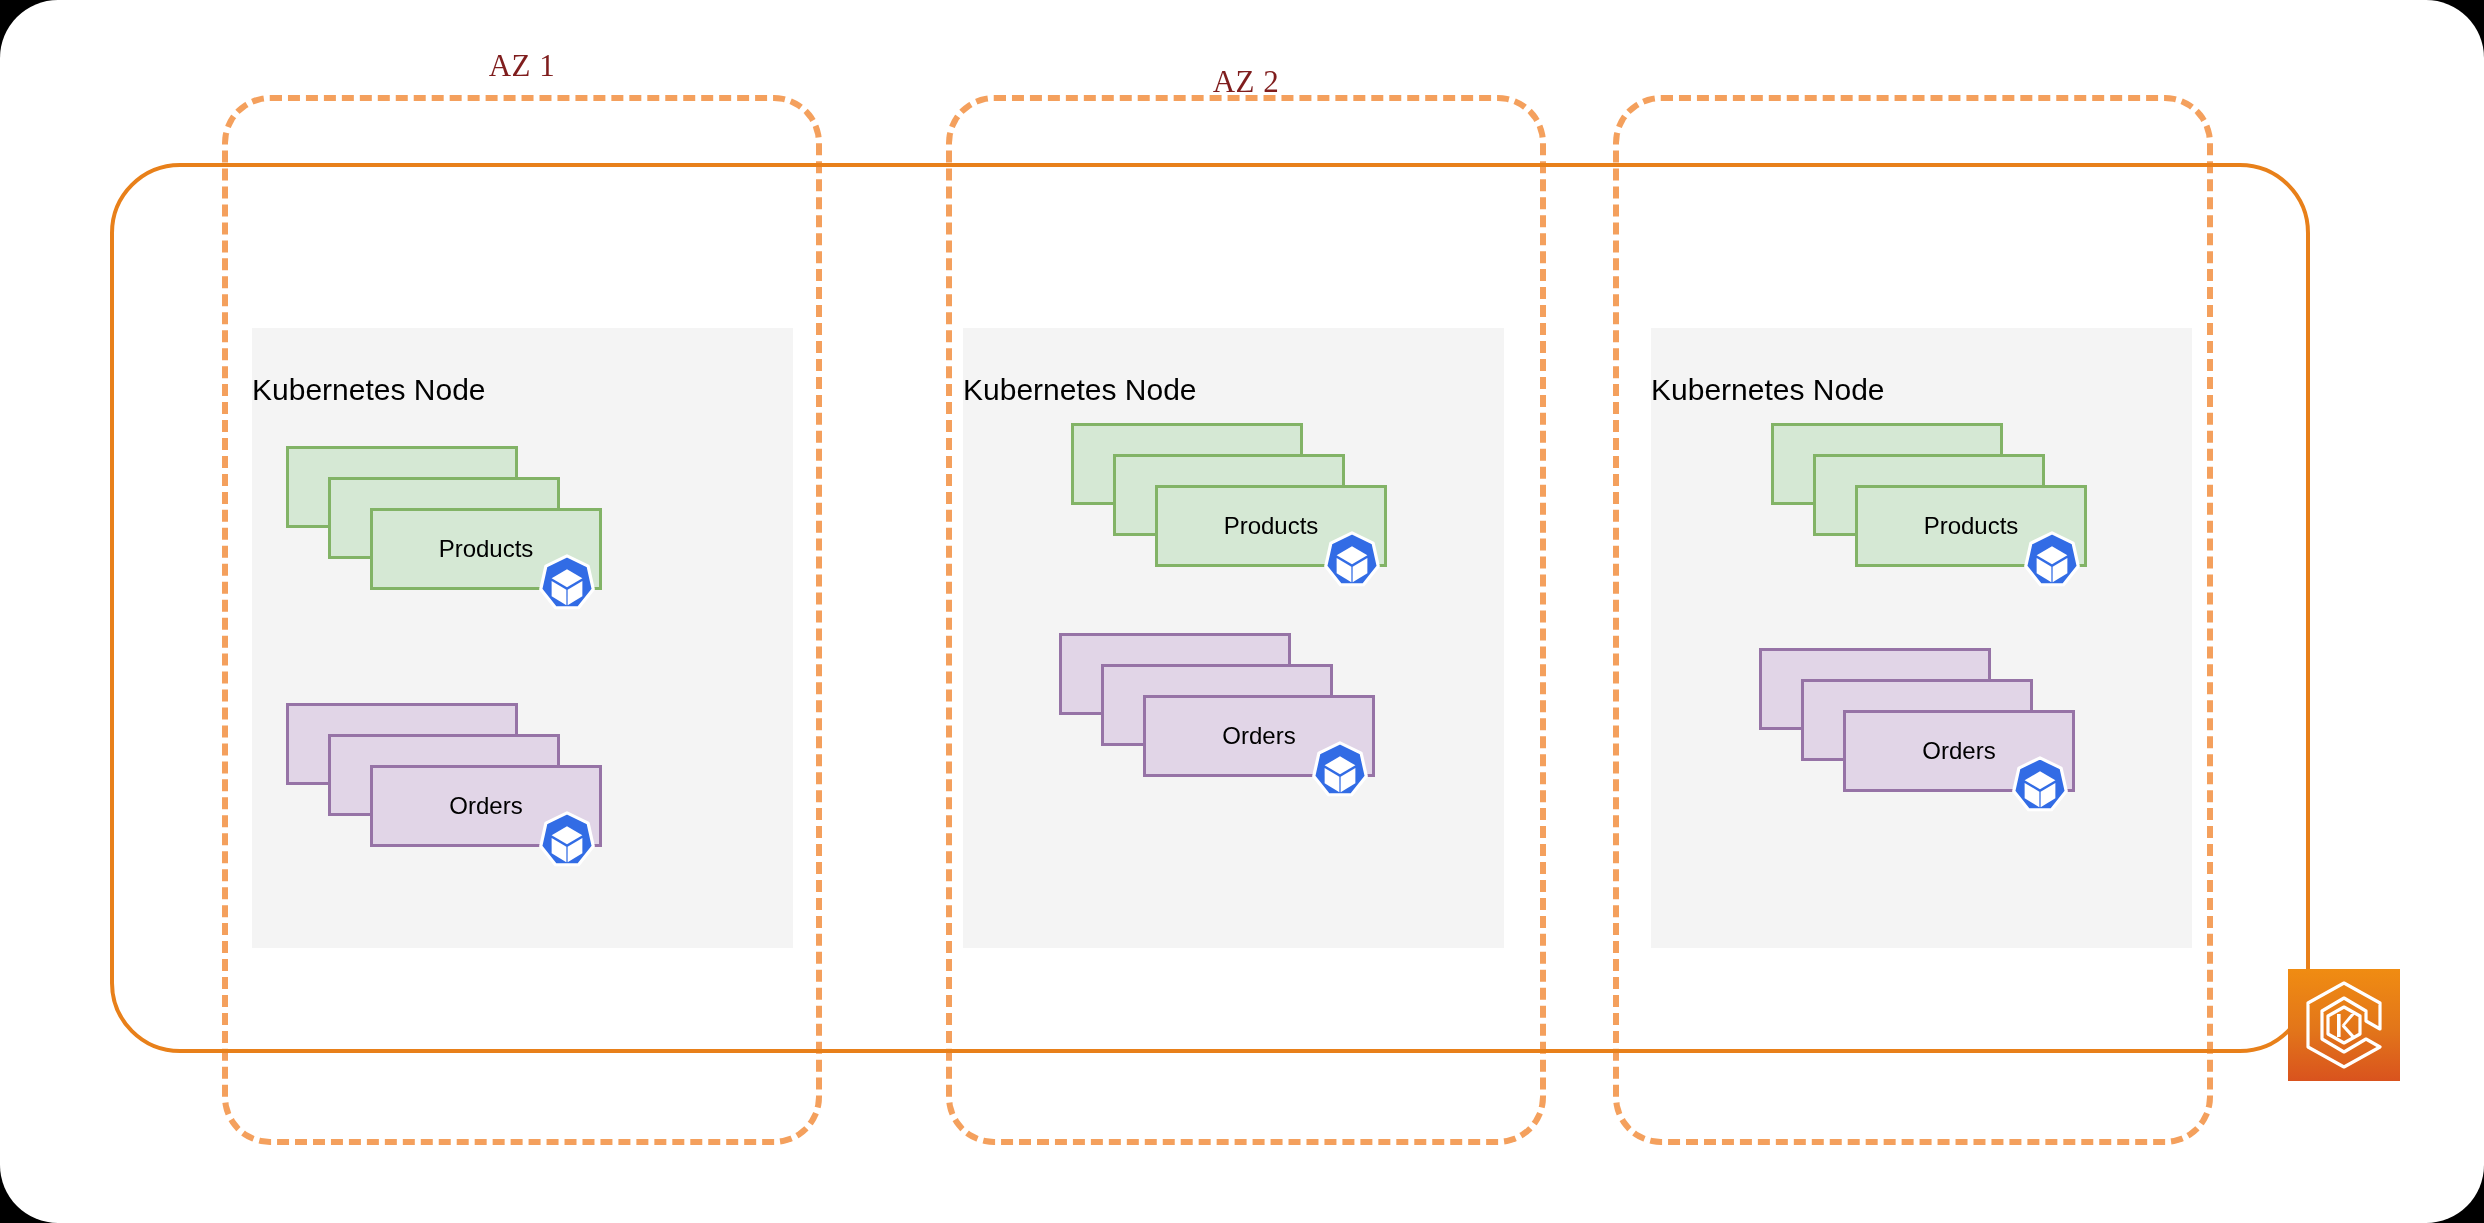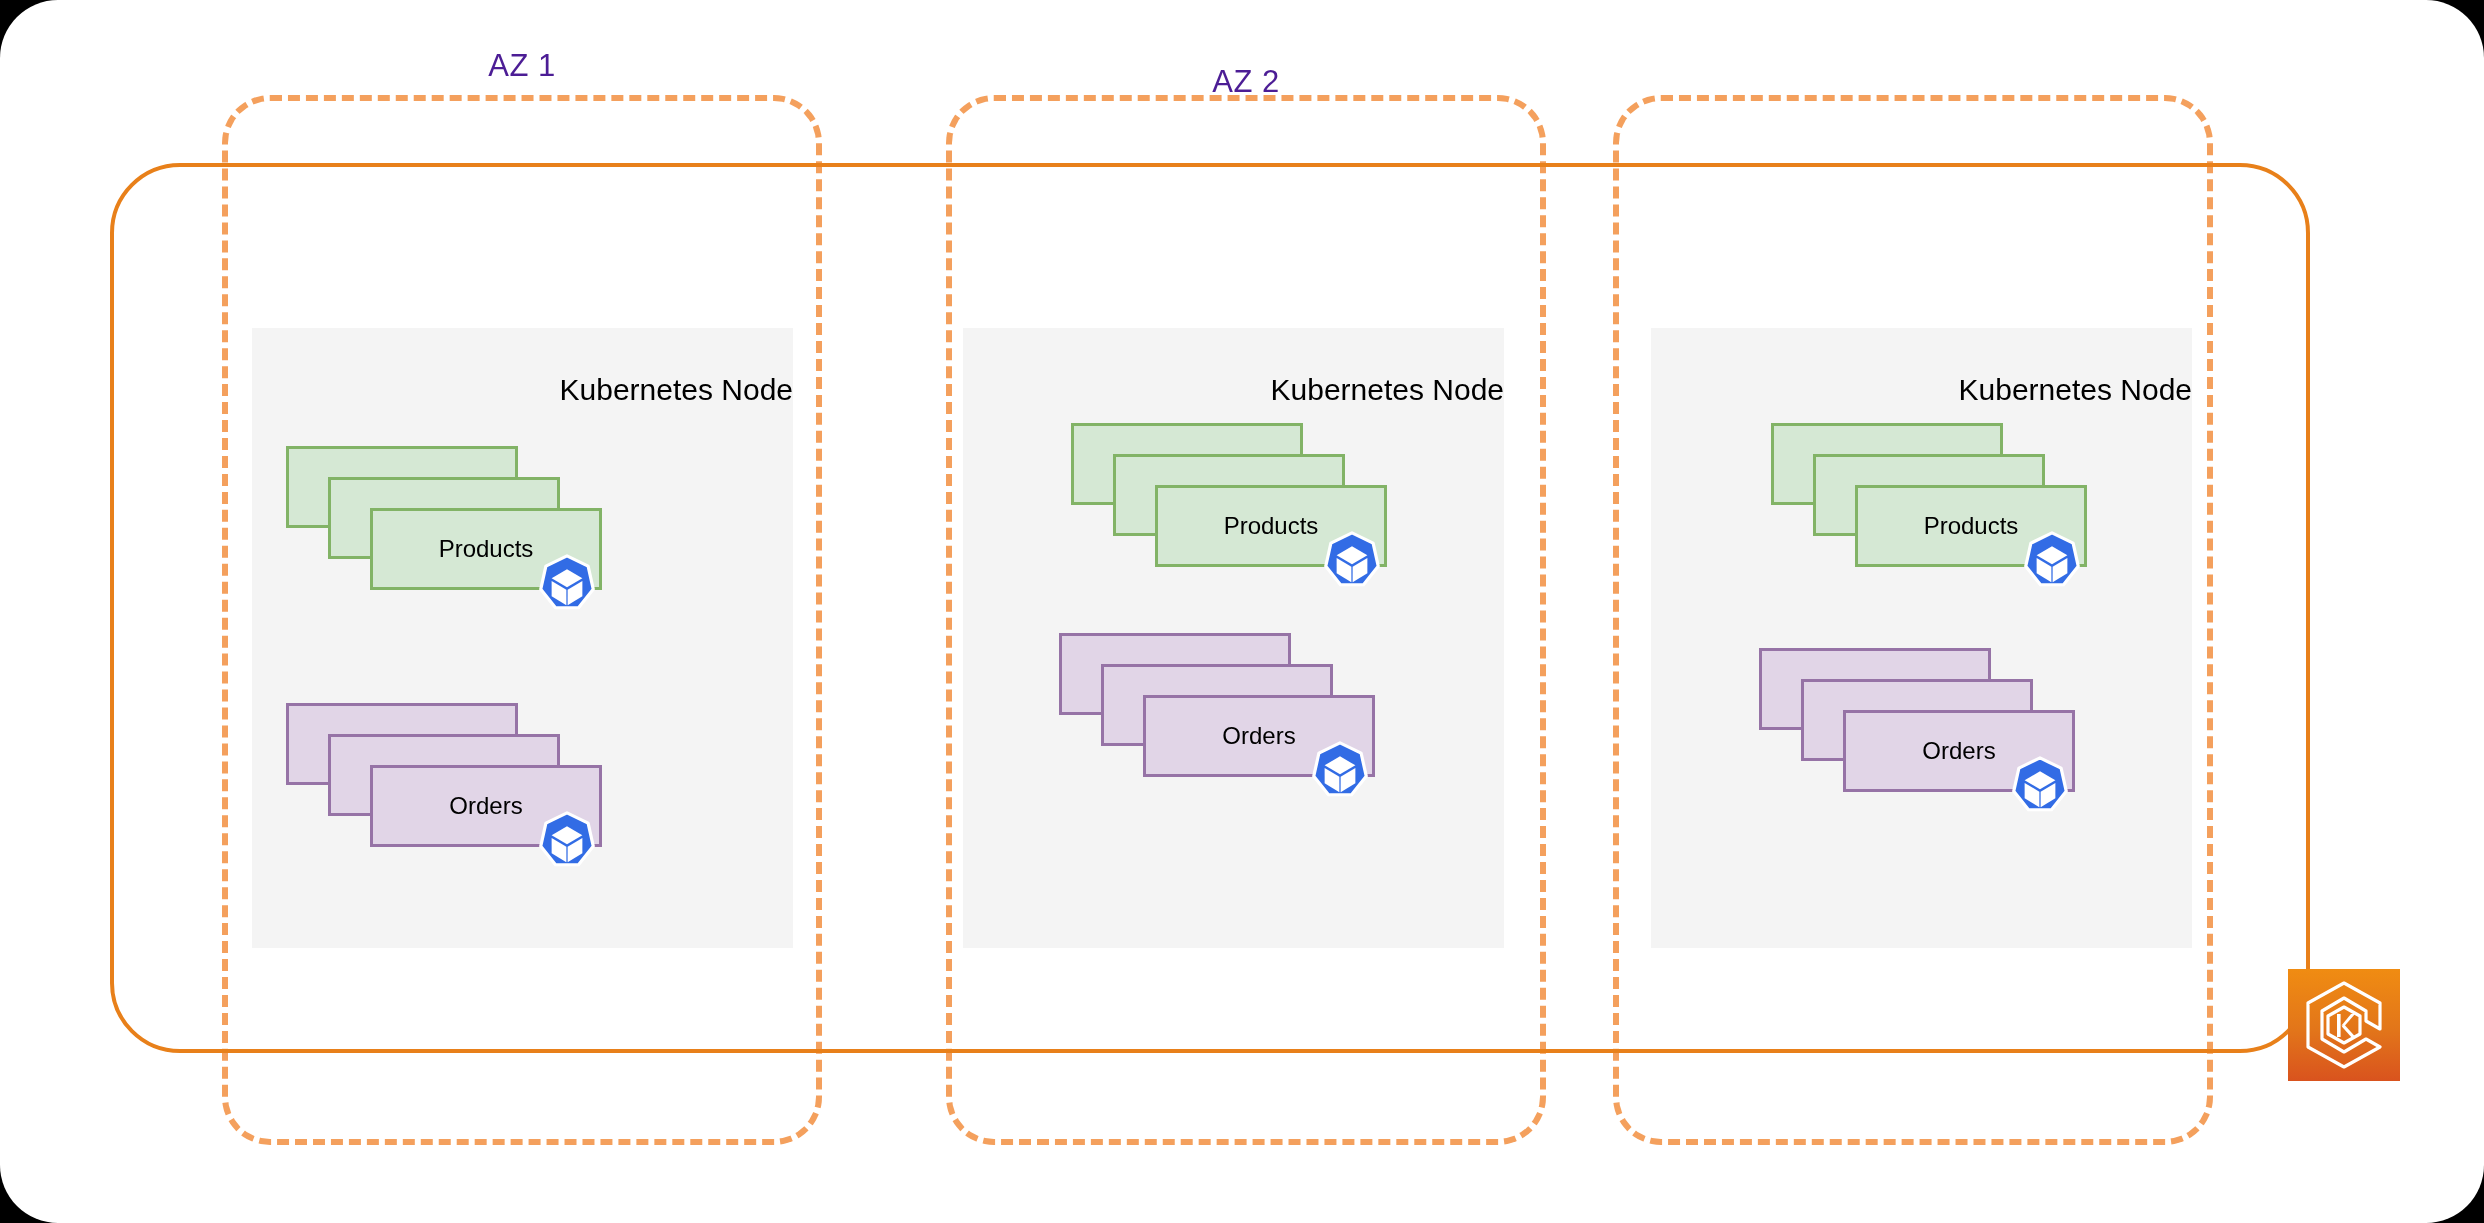--- a/index.html
+++ b/index.html
@@ -54,22 +54,23 @@
   .az-zone.az2 { left: 946px; }
   .az-zone.az3 { left: 1613px; }
 
   
   .az-label {
     position: absolute;
     top: 48px;
     width: 600px;
     text-align: center;
     font-size: 31px;
-    color: #4c1d95;
+    color: #7f1d1d;
     letter-spacing: 0.5px;
+    font-family: Liberation Serif, serif;
   }
   .az-label.az1 { left: 222px; }
   .az-label.az2 { left: 946px; margin-top: 16px; }
   .az-label.az3 { left: 1613px; }
 
   
   .node-panel {
     position: absolute;
     top: 328px;
     width: 541px;
@@ -78,21 +79,21 @@
   }
   .node-panel.n1 { left: 252px; }
   .node-panel.n2 { left: 963px; }
   .node-panel.n3 { left: 1651px; }
 
   .node-title {
     position: absolute;
     top: 45px;
     left: 0;
     width: 100%;
-    text-align: right;
+    text-align: left;
     font-size: 30px;
     color: #000000;
   }
 
   
   .stack {
     position: absolute;
     width: 370px;
     height: 180px;
   }

